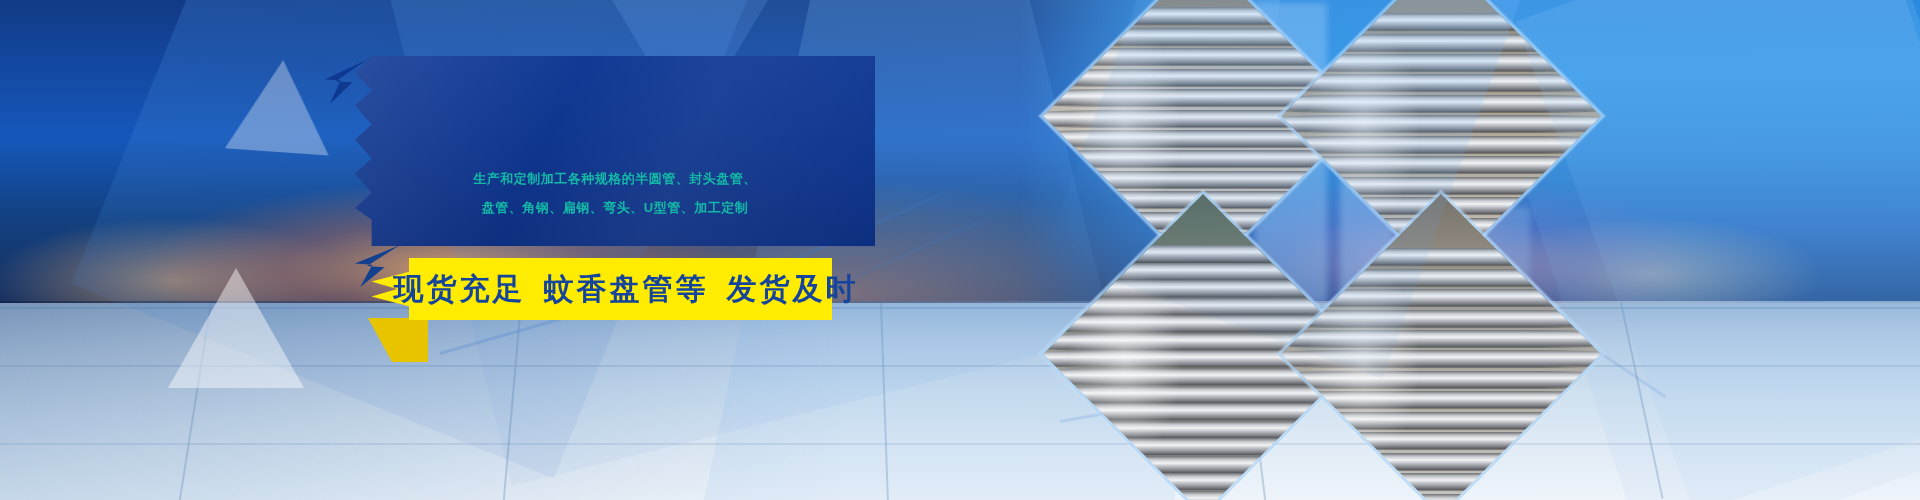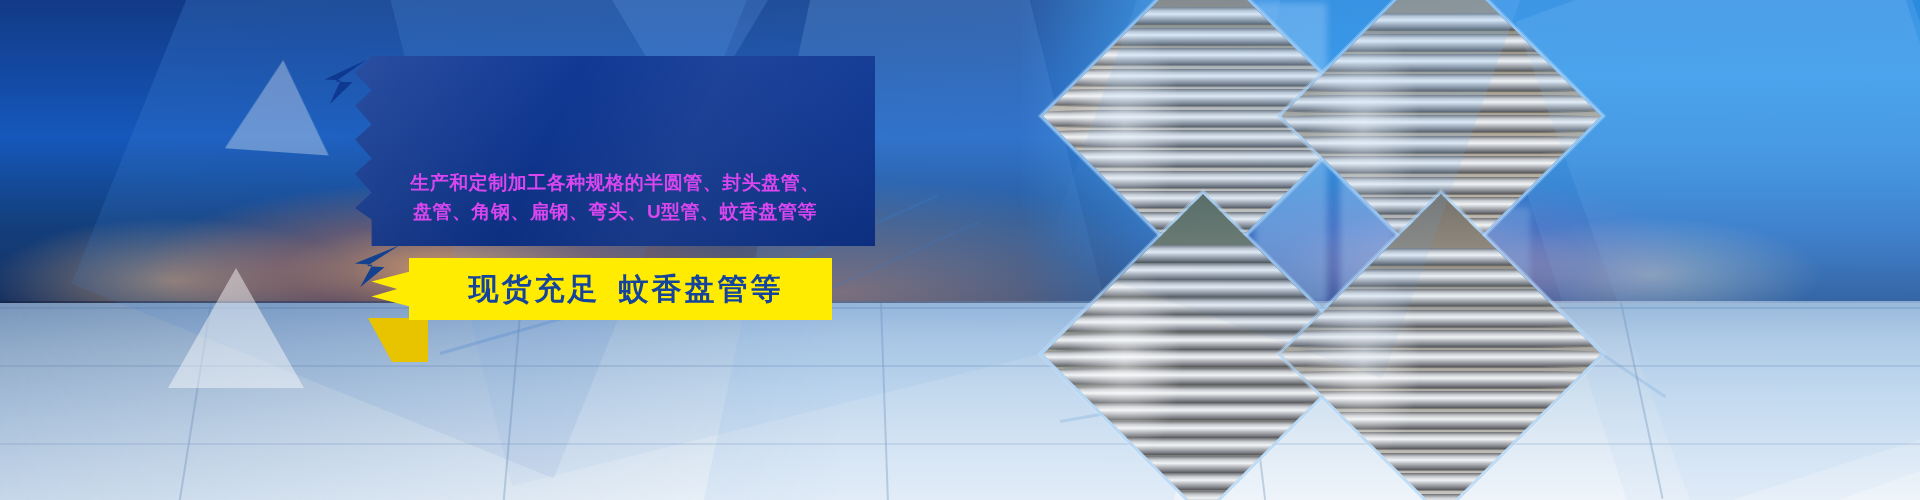--- a/index.html
+++ b/index.html
@@ -120,21 +120,21 @@
   .headline{
     position:absolute; left:448px; top:92px;
     font-size:54px; font-weight:bold; letter-spacing:4px;
     color:#ffe11a;
     text-shadow:0 2px 0 rgba(120,90,0,.28), 0 0 18px rgba(255,225,26,.18);
     white-space:nowrap;
   }
   .subline{
     position:absolute; left:400px; width:430px;
     text-align:center;
-    color:#d946ef; font-size:19px; font-weight:bold; letter-spacing:.5px;
+    color:#14b8a6; font-size:13px; font-weight:bold; letter-spacing:.5px;
     white-space:nowrap;
   }
   .subline.l1{ top:170px; }
   .subline.l2{ top:199px; }
 
   
   .ribbon-tail{
     position:absolute; left:368px; top:318px; width:60px; height:44px;
     background:#e8c400;
     clip-path:polygon(0% 0%, 100% 0%, 100% 100%, 40% 100%);
@@ -400,23 +400,24 @@
   <div class="front-pane fp-2"></div>
 
   <div class="panel-arrow"></div>
   <div class="blue-panel">
     <div class="panel-sheen"></div>
   </div>
 
 
   <div class="subline l1">生产和定制加工各种规格的半圆管、封头盘管、</div>
 
-  <div class="subline l2">盘管、角钢、扁钢、弯头、U型管、蚊香盘管等</div>
+  <div class="subline l2">盘管、角钢、扁钢、弯头、U型管、加工定制</div>
 
   <div class="ribbon-tail"></div>
   <div class="ribbon"></div>
   <div class="ribbon-arrow"></div>
   <div class="ribbon-text">
     <span>现货充足</span>
     <span>蚊香盘管等</span>
+    <span>发货及时</span>
   </div>
 
 </div>
 
 </body></html>

